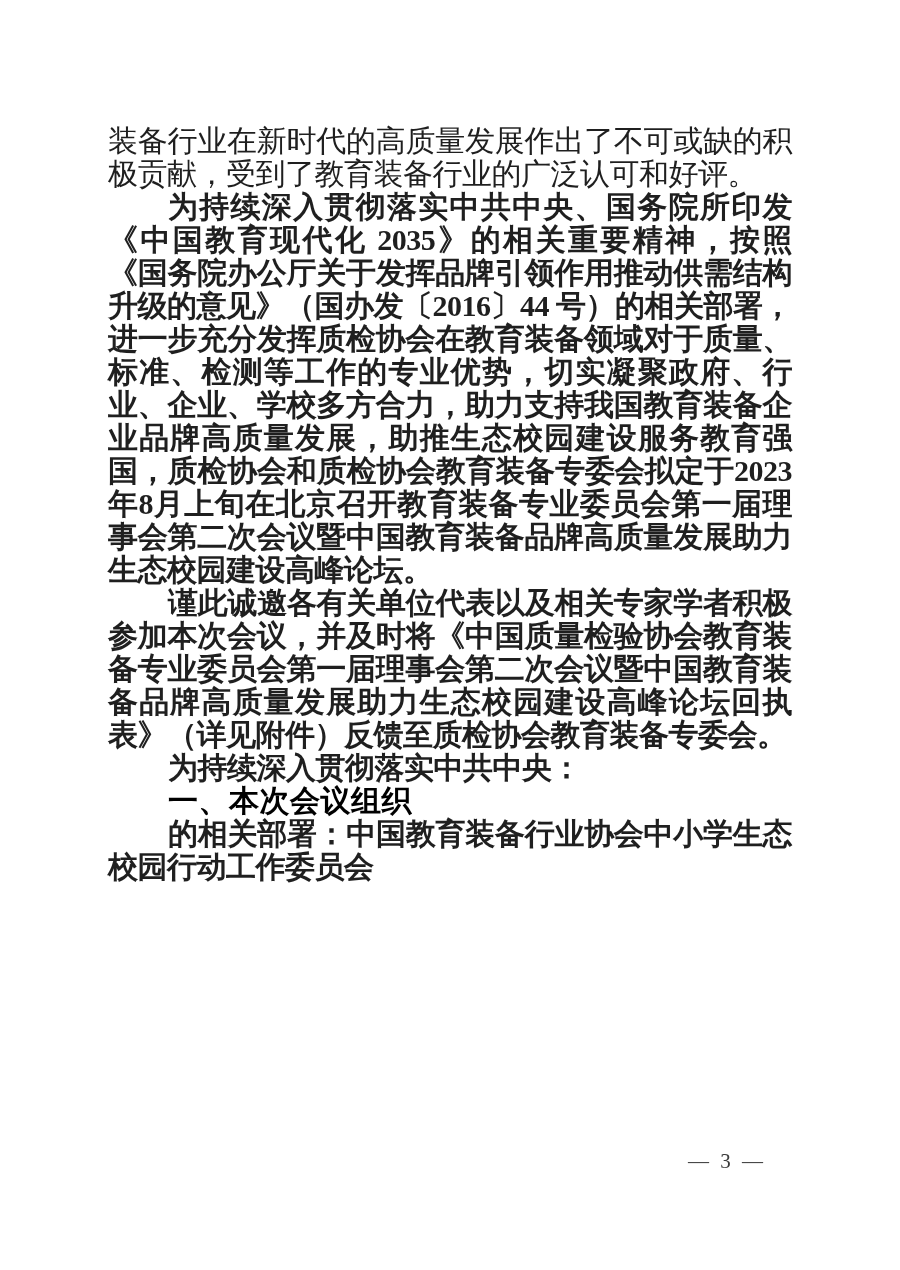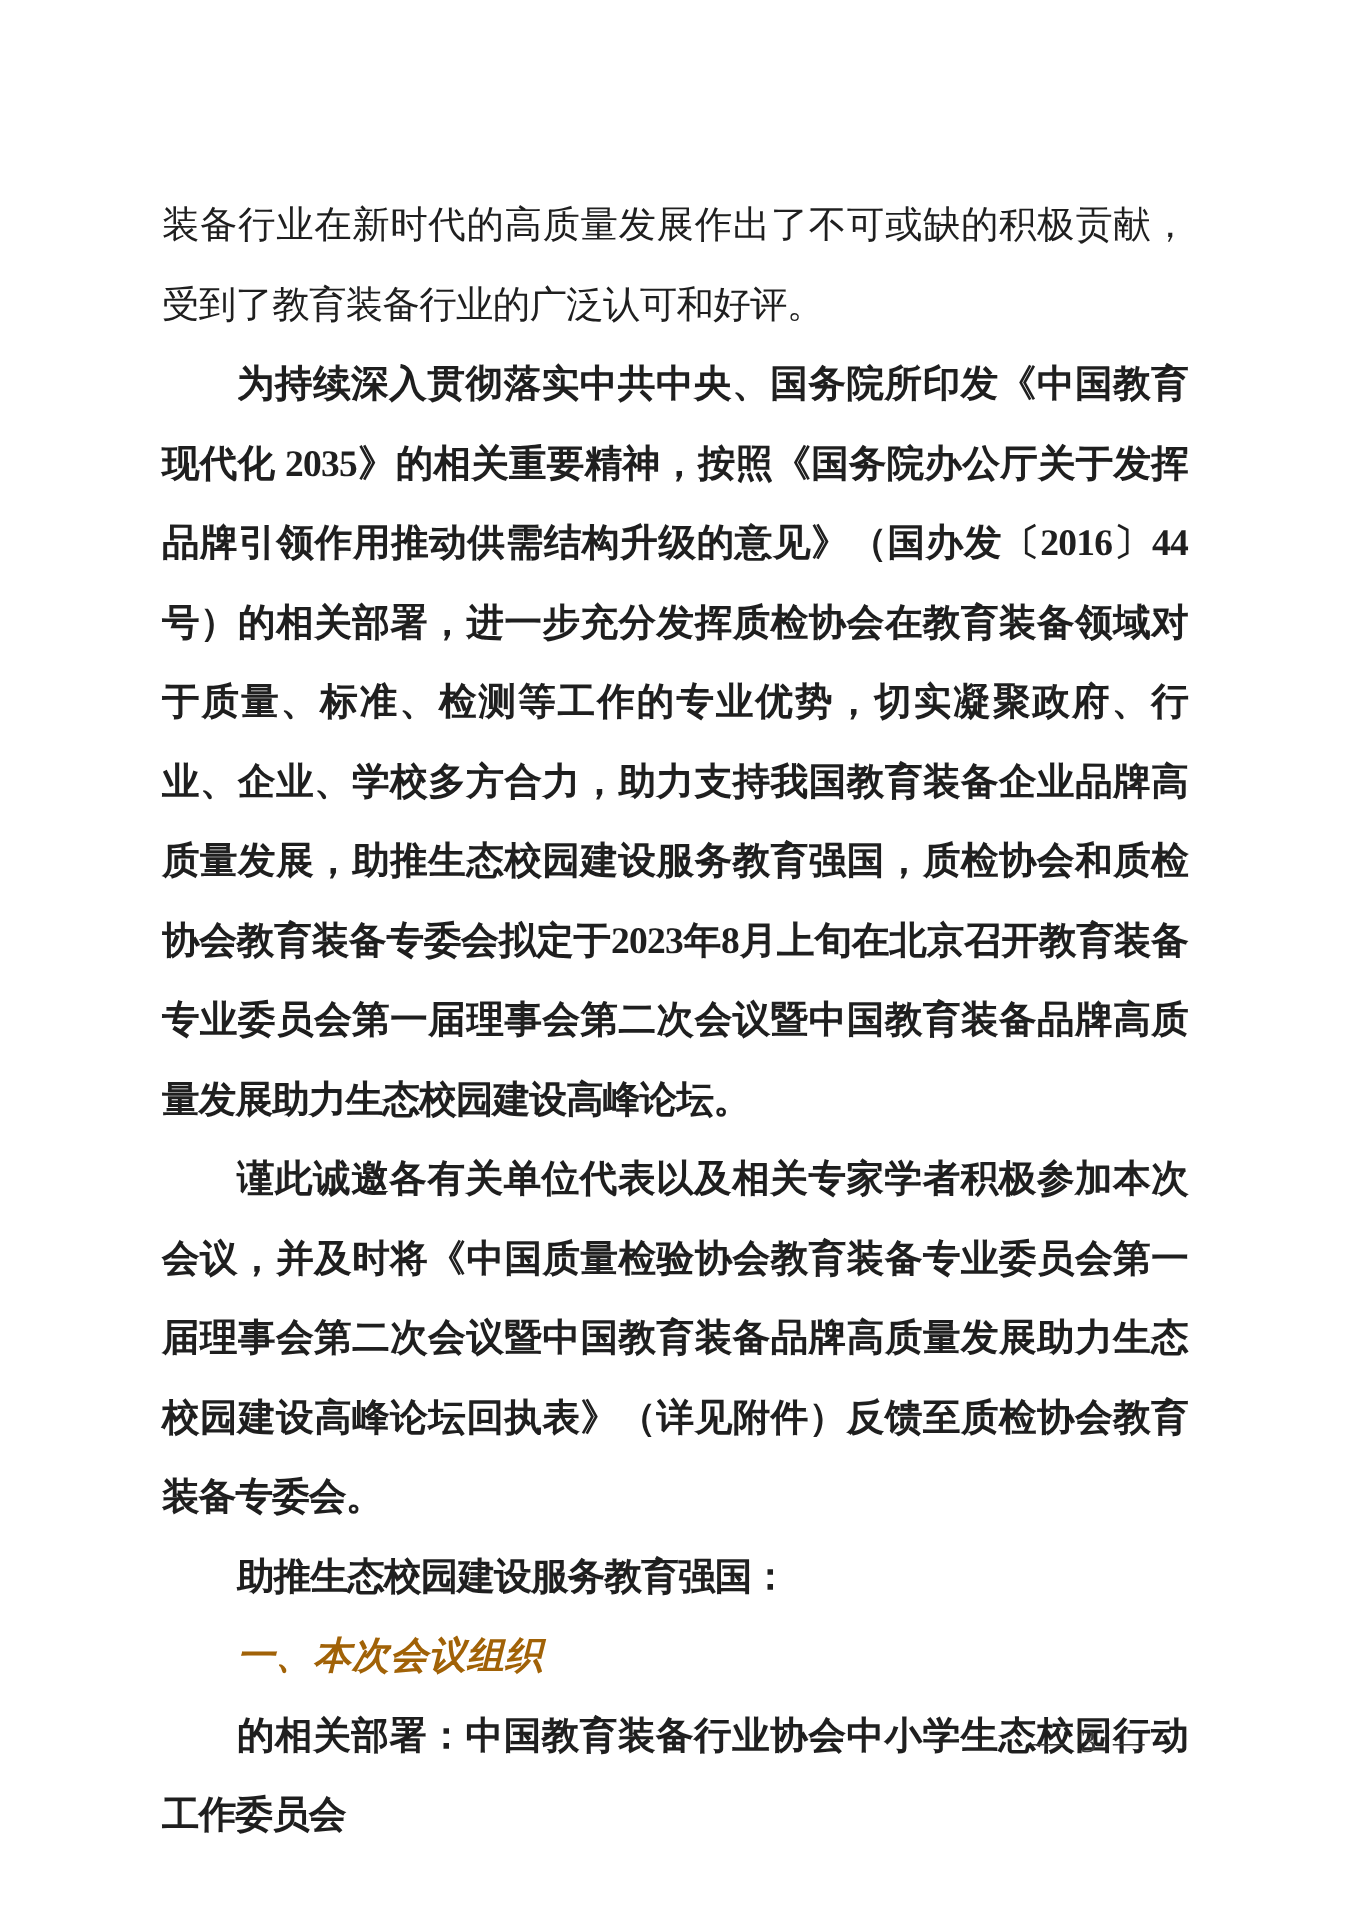--- a/index.html
+++ b/index.html
@@ -17,38 +17,37 @@
     overflow: hidden;
   }
   .doc-body {
     position: absolute;
     left: 108px;
     top: 124px;
     width: 684px;
   }
   .doc-body p {
     margin: 0;
-    font-size: 25px;
-    line-height: 53px;
+    font-size: 30px;
+    line-height: 33px;
     text-align: justify;
     text-justify: inter-ideograph;
     letter-spacing: -0.5px;
     color: #1f1f1f;
     word-break: break-all;
   }
   .doc-body p.indent {
     text-indent: 2em;
     font-weight: bold;
   }
   .doc-body p.heading {
     font-family: "Liberation Sans", sans-serif;
     font-weight: 700;
     letter-spacing: 0.5px;
-    color: #a16207;
-    font-style: italic;
+    color: #000000;
   }
   .page-number {
     position: absolute;
     left: 652px;
     top: 1149px;
     width: 150px;
     text-align: center;
     font-size: 21px;
     letter-spacing: 3px;
     color: #3c3c3c;
@@ -56,19 +55,19 @@
   }
 </style>
 </head>
 <body>
 
 <main class="doc-body">
   <div id="paragraphs">
       <p class="">装备行业在新时代的高质量发展作出了不可或缺的积极贡献，受到了教育装备行业的广泛认可和好评。</p>
       <p class="indent ">为持续深入贯彻落实中共中央、国务院所印发《中国教育现代化 2035》的相关重要精神，按照《国务院办公厅关于发挥品牌引领作用推动供需结构升级的意见》（国办发〔2016〕44 号）的相关部署，进一步充分发挥质检协会在教育装备领域对于质量、标准、检测等工作的专业优势，切实凝聚政府、行业、企业、学校多方合力，助力支持我国教育装备企业品牌高质量发展，助推生态校园建设服务教育强国，质检协会和质检协会教育装备专委会拟定于2023年8月上旬在北京召开教育装备专业委员会第一届理事会第二次会议暨中国教育装备品牌高质量发展助力生态校园建设高峰论坛。</p>
       <p class="indent ">谨此诚邀各有关单位代表以及相关专家学者积极参加本次会议，并及时将《中国质量检验协会教育装备专业委员会第一届理事会第二次会议暨中国教育装备品牌高质量发展助力生态校园建设高峰论坛回执表》（详见附件）反馈至质检协会教育装备专委会。</p>
-      <p class="indent ">助推生态校园建设服务教育强国：</p>
+      <p class="indent ">为持续深入贯彻落实中共中央：</p>
       <p class="indent heading">一、本次会议组织</p>
       <p class="indent ">的相关部署：中国教育装备行业协会中小学生态校园行动工作委员会</p>
     </div>
 </main>
 
 <div class="page-number">— 3 —</div>
 
 </body></html>

